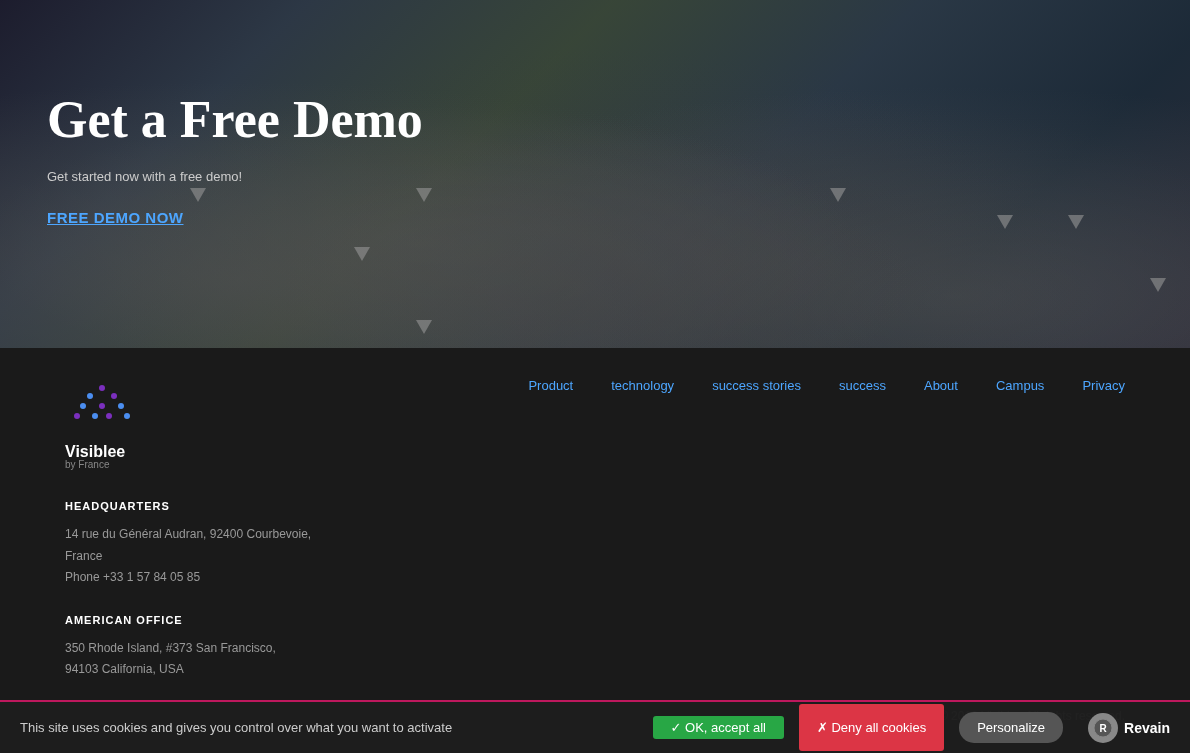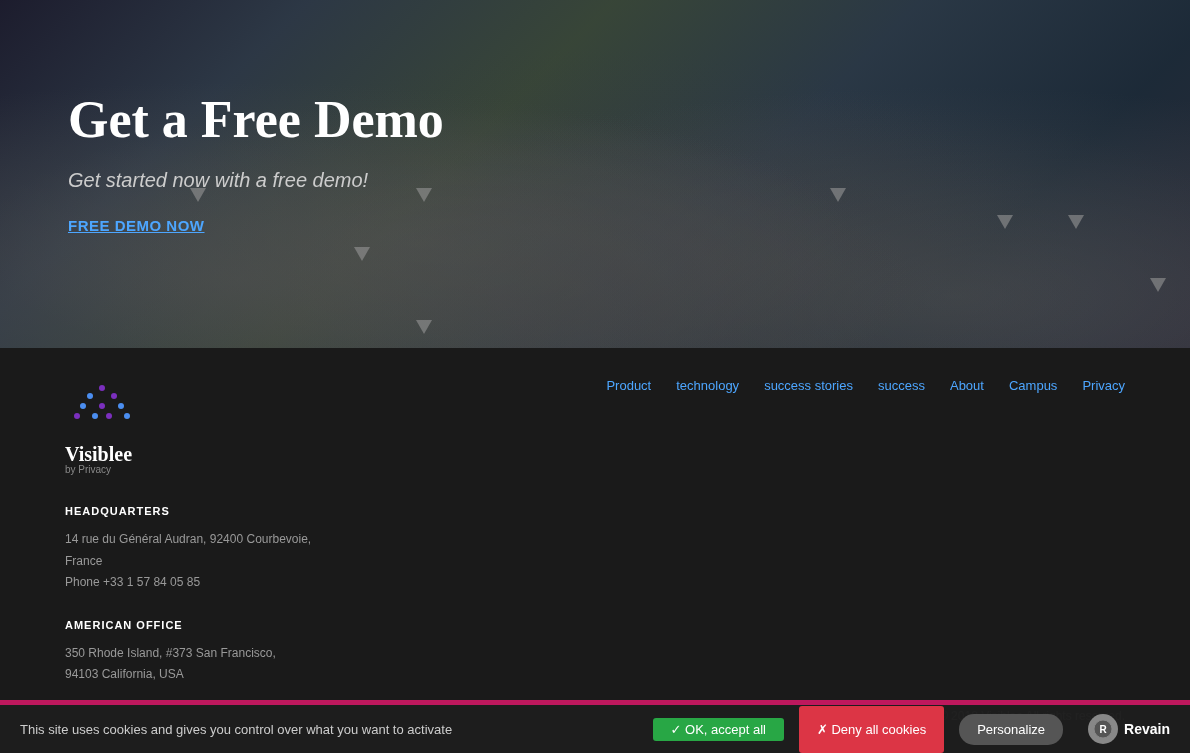--- a/index.html
+++ b/index.html
@@ -26,34 +26,33 @@
       background-image: 
         radial-gradient(ellipse at 20% 80%, rgba(80,80,80,0.6) 0%, transparent 50%),
         radial-gradient(ellipse at 50% 90%, rgba(60,60,60,0.5) 0%, transparent 60%),
         radial-gradient(ellipse at 80% 85%, rgba(90,90,90,0.5) 0%, transparent 50%),
         radial-gradient(ellipse at 35% 70%, rgba(100,100,100,0.4) 0%, transparent 40%),
         radial-gradient(ellipse at 65% 75%, rgba(70,70,70,0.4) 0%, transparent 45%);
     }
     .hero-content {
       position: relative;
       z-index: 2;
-      padding: 90px 0 0 68px;
+      padding: 90px 0 0 47px;
     }
     .hero-title {
       font-size: 52px;
       font-weight: bold;
       color: #ffffff;
       font-family: Georgia, serif;
       margin-bottom: 20px;
     }
     .hero-subtitle {
-      font-size: 20px;
+      font-size: 13px;
       color: #cccccc;
       margin-bottom: 25px;
-      font-style: italic;
     }
     .hero-cta {
       color: #4da6ff;
       font-size: 15px;
       font-weight: bold;
       text-decoration: underline;
       cursor: pointer;
       letter-spacing: 0.5px;
     }
 
@@ -86,25 +85,24 @@
       gap: 40px;
     }
     .footer-left {
       width: 260px;
       flex-shrink: 0;
     }
     .footer-logo {
       margin-bottom: 30px;
     }
     .logo-text {
-      font-size: 20px;
+      font-size: 16px;
       color: #ffffff;
       font-weight: bold;
       margin-top: 2px;
-      font-family: Liberation Serif, serif;
     }
     .logo-sub {
       font-size: 10px;
       color: #888;
       margin-top: -2px;
     }
     .footer-section-title {
       font-size: 11px;
       font-weight: bold;
       color: #ffffff;
@@ -120,21 +118,21 @@
       margin-bottom: 25px;
     }
     .footer-right {
       flex: 1;
       display: flex;
       flex-direction: column;
       align-items: flex-end;
     }
     .footer-nav {
       display: flex;
-      gap: 25px;
+      gap: 38px;
       margin-bottom: 40px;
       flex-wrap: wrap;
       justify-content: flex-end;
     }
     .footer-nav-item {
       color: #4da6ff;
       font-size: 13px;
       cursor: pointer;
       text-decoration: none;
     }
@@ -150,21 +148,21 @@
       position: fixed;
       bottom: 0;
       left: 0;
       width: 1190px;
       height: 53px;
       background: rgba(30, 30, 30, 0.97);
       display: flex;
       align-items: center;
       padding: 0 20px;
       gap: 15px;
-      border-top: 5px solid #be185d;
+      border-top: 2px solid #be185d;
       z-index: 1000;
     }
     .cookie-text {
       font-size: 13px;
       color: #cccccc;
       flex: 1;
     }
     .btn-accept {
       background: #28a745;
       color: white;
@@ -257,21 +255,21 @@
         <circle cx="49" cy="18" r="3" fill="#7B2FBE"></circle>
         <circle cx="18" cy="28" r="3" fill="#4B8EF0"></circle>
         <circle cx="37" cy="28" r="3" fill="#7B2FBE"></circle>
         <circle cx="56" cy="28" r="3" fill="#4B8EF0"></circle>
         <circle cx="12" cy="38" r="3" fill="#7B2FBE"></circle>
         <circle cx="30" cy="38" r="3" fill="#4B8EF0"></circle>
         <circle cx="44" cy="38" r="3" fill="#7B2FBE"></circle>
         <circle cx="62" cy="38" r="3" fill="#4B8EF0"></circle>
       </svg>
       <div class="logo-text">Visiblee</div>
-      <div class="logo-sub">by Privacy</div>
+      <div class="logo-sub">by France</div>
     </div>
 
     <div class="footer-section">
       <div class="footer-section-title">HEADQUARTERS</div>
       <div class="footer-text">14 rue du Général Audran, 92400 Courbevoie, France</div>
       <div class="footer-text">Phone +33 1 57 84 05 85</div>
     </div>
 
     <div class="footer-section">
       <div class="footer-section-title">AMERICAN OFFICE</div>

